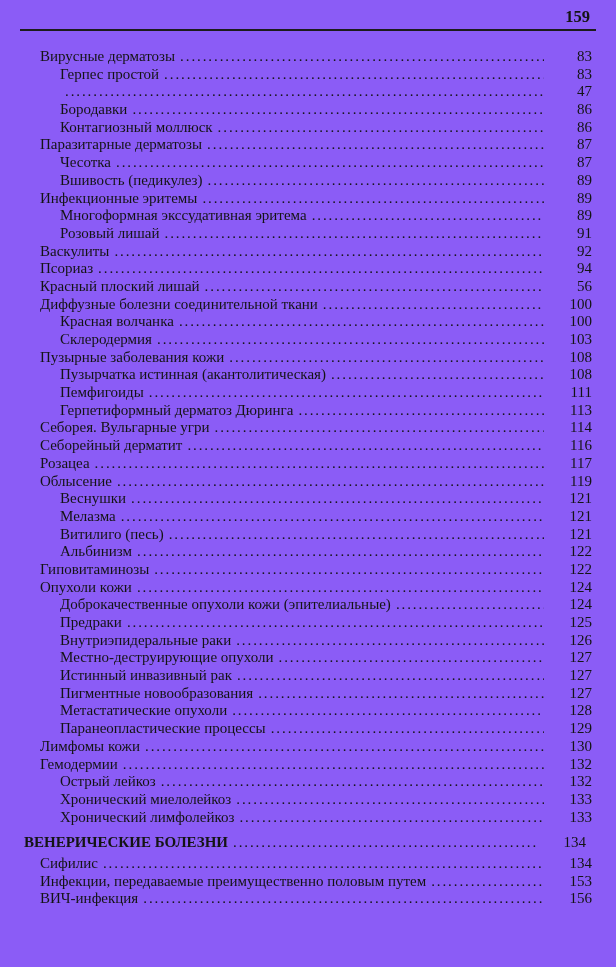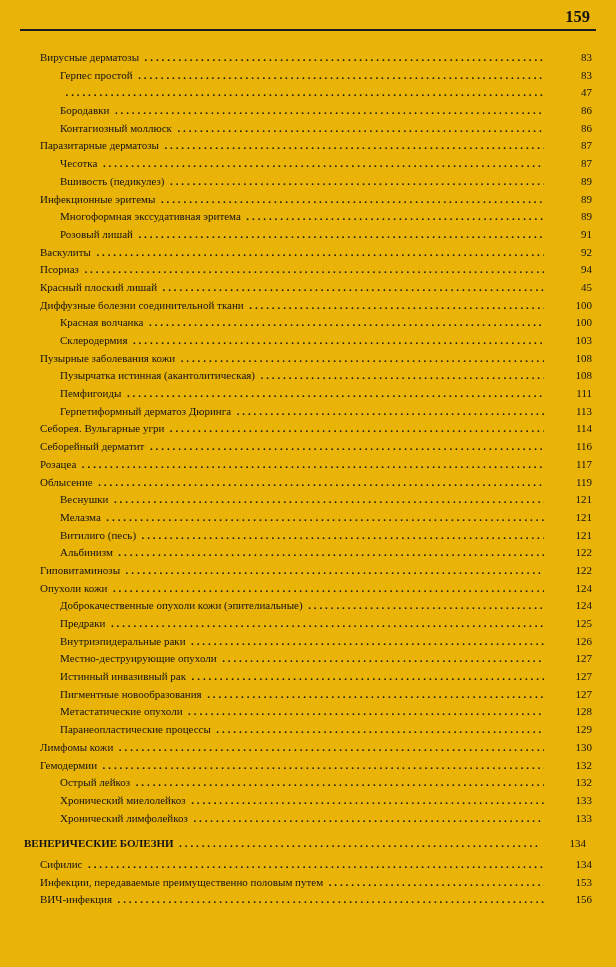--- a/index.html
+++ b/index.html
@@ -5,21 +5,21 @@
   html, body {
     margin: 0;
     padding: 0;
     background: #e8e8e6;
   }
   .page {
     position: relative;
     width: 616px;
     height: 967px;
     margin: 0 auto;
-    background: #eab308;
+    background: #8b5cf6;
     color: #141414;
     font-family: "Liberation Serif", "DejaVu Serif", serif;
     box-sizing: border-box;
     padding: 8px 24px 0 24px;
     overflow: hidden;
   }
   .header-row {
     display: flex;
     justify-content: flex-end;
     align-items: baseline;
@@ -35,21 +35,21 @@
     border-top: 2.4px solid #1c1c1c;
     margin: 0 -4px;
     height: 0;
   }
   .toc {
     margin-top: 17px;
   }
   .toc-row {
     display: flex;
     align-items: baseline;
-    font-size: 11px;
+    font-size: 15px;
     height: 17.7px;
     line-height: 17.7px;
     white-space: nowrap;
   }
   .toc-row.level-0 {
     font-weight: bold;
     margin: 8px 6px 3px 0;
   }
   .toc-row.level-0 .toc-page { font-weight: normal; }
   .toc-row.level-1 { padding-left: 16px; }
@@ -158,21 +158,21 @@
 
   <div class="toc-row level-1">
     <span class="toc-title">Псориаз</span>
     <span class="leader"></span>
     <span class="toc-page">94</span>
   </div>
 
   <div class="toc-row level-1">
     <span class="toc-title">Красный плоский лишай</span>
     <span class="leader"></span>
-    <span class="toc-page">45</span>
+    <span class="toc-page">56</span>
   </div>
 
   <div class="toc-row level-1">
     <span class="toc-title">Диффузные болезни соединительной ткани</span>
     <span class="leader"></span>
     <span class="toc-page">100</span>
   </div>
 
   <div class="toc-row level-2">
     <span class="toc-title">Красная волчанка</span>

